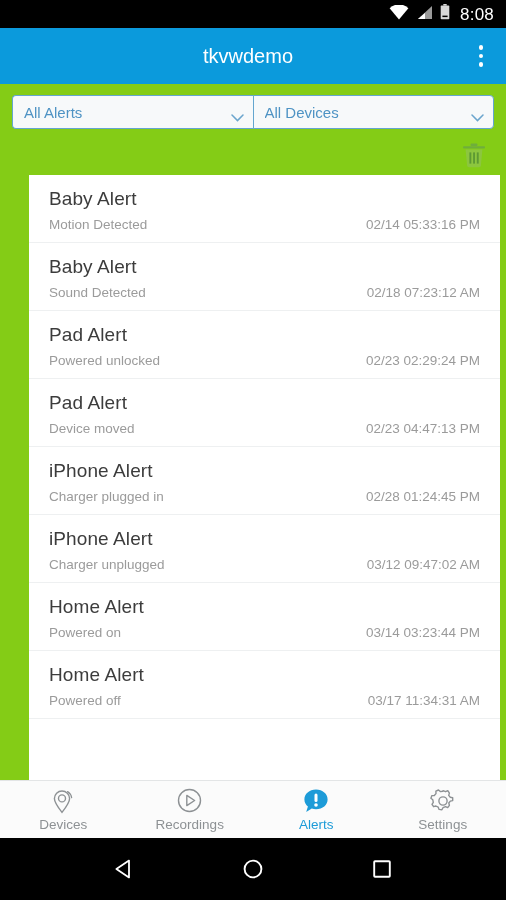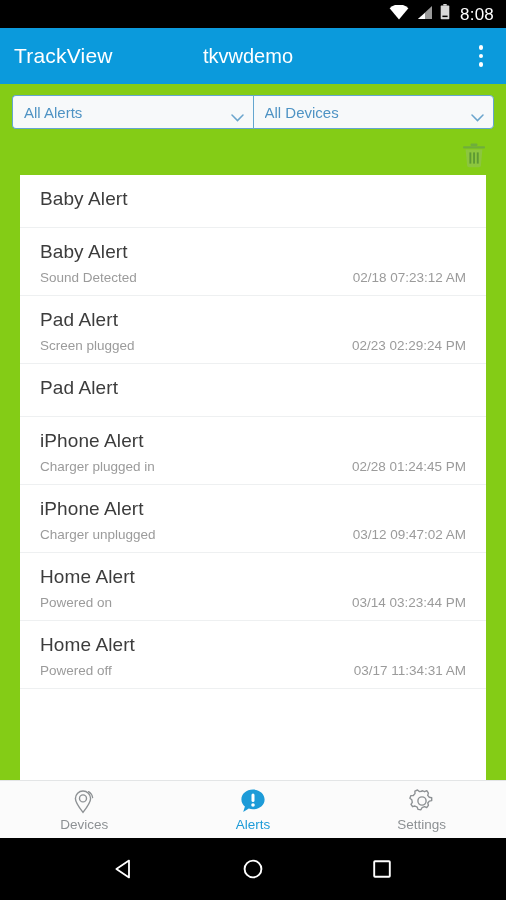--- a/index.html
+++ b/index.html
@@ -65,22 +65,23 @@
 
   
   .trashrow {
     flex:0 0 auto; height:40px; display:flex;
     align-items:center; justify-content:flex-end; padding-right:19px;
   }
   .trash-btn { width:26px; height:28px; cursor:pointer; display:block; }
 
   
   .card-wrap {
-    flex:1 1 auto; min-height:0; padding:0 20px; overflow:hidden;
+    flex:1 1 auto; min-height:0; padding:0 6px; overflow:hidden;
     display:flex;
+    margin-left:23px;
   }
   .card {
     flex:1; background:#fff; overflow:hidden;
   }
   .row {
     padding:14px 20px 10px 20px;
     border-bottom:1px solid #eef0f1;
     cursor:pointer;
   }
   .row:first-child { border-top:none; }
@@ -138,21 +139,20 @@
       <svg width="10" height="16" viewBox="0 0 10 16">
         <rect x="3.3" y="0" width="3.4" height="1.6" fill="#d8d8d8"></rect>
         <rect x="0.7" y="1.6" width="8.6" height="13.6" rx="0.8" fill="#d8d8d8"></rect>
         <rect x="2.4" y="11.6" width="5.2" height="1.5" fill="#000"></rect>
       </svg>
     </span>
     <span class="sb-clock">8:08</span>
   </div>
 
   <div class="appbar">
-    <span class="app-title">TrackView</span>
     <span class="app-user">tkvwdemo</span>
     <div class="overflow">
       <i></i>
       <i></i>
       <i></i>
     </div>
   </div>
 
   <div class="filters">
     <div class="dropdown left">
@@ -183,37 +183,45 @@
         <rect x="12.1" y="11.4" width="1.9" height="11.2" fill="#5d9a33"></rect>
         <rect x="15.8" y="11.4" width="1.9" height="11.2" fill="#5d9a33"></rect>
       </svg>
     </span>
   </div>
 
   <div class="card-wrap">
     <div class="card" id="alert-list">
         <div class="row">
           <div class="row-title">Baby Alert</div>
+          <div class="row-sub">
+            <span class="row-desc">Motion Detected</span>
+            <span class="row-time">02/14 05:33:16 PM</span>
+          </div>
         </div>
         <div class="row">
           <div class="row-title">Baby Alert</div>
           <div class="row-sub">
             <span class="row-desc">Sound Detected</span>
             <span class="row-time">02/18 07:23:12 AM</span>
           </div>
         </div>
         <div class="row">
           <div class="row-title">Pad Alert</div>
           <div class="row-sub">
-            <span class="row-desc">Screen plugged</span>
+            <span class="row-desc">Powered unlocked</span>
             <span class="row-time">02/23 02:29:24 PM</span>
           </div>
         </div>
         <div class="row">
           <div class="row-title">Pad Alert</div>
+          <div class="row-sub">
+            <span class="row-desc">Device moved</span>
+            <span class="row-time">02/23 04:47:13 PM</span>
+          </div>
         </div>
         <div class="row">
           <div class="row-title">iPhone Alert</div>
           <div class="row-sub">
             <span class="row-desc">Charger plugged in</span>
             <span class="row-time">02/28 01:24:45 PM</span>
           </div>
         </div>
         <div class="row">
           <div class="row-title">iPhone Alert</div>
@@ -245,20 +253,29 @@
       <span class="nav-ico">
         <svg width="24" height="26" viewBox="0 0 24 26">
           <path d="M11 24.4 C11 24.4 3.4 14.9 3.4 10.6 a7.6 7.6 0 0 1 15.2 0 C18.6 14.9 11 24.4 11 24.4 Z" fill="none" stroke="#8d9194" stroke-width="1.4"></path>
           <circle cx="11" cy="10.4" r="3.5" fill="none" stroke="#8d9194" stroke-width="1.4"></circle>
           <path d="M16.6 3.6 A8.4 8.4 0 0 1 20.6 9.6" fill="none" stroke="#8d9194" stroke-width="1.3" stroke-linecap="round"></path>
         </svg>
       </span>
       <span class="nav-label">Devices</span>
     </div>
 
+    <div class="navitem">
+      <span class="nav-ico">
+        <svg width="25" height="25" viewBox="0 0 25 25">
+          <circle cx="12.5" cy="12.5" r="11" fill="none" stroke="#8d9194" stroke-width="1.4"></circle>
+          <path d="M9.8 7.4 L17.6 12.5 L9.8 17.6 Z" fill="none" stroke="#8d9194" stroke-width="1.4" stroke-linejoin="round"></path>
+        </svg>
+      </span>
+      <span class="nav-label">Recordings</span>
+    </div>
 
     <div class="navitem active">
       <span class="nav-ico">
         <svg width="26" height="26" viewBox="0 0 26 26">
           <path d="M13 1.6 C19.7 1.6 24.6 6 24.6 11.4 C24.6 16.8 19.7 21.2 13 21.2 C11.5 21.2 10.1 21 8.8 20.6 L3.2 24 L4.9 18.6 C3 16.8 1.4 14.4 1.4 11.4 C1.4 6 6.3 1.6 13 1.6 Z" fill="#1d9bd8"></path>
           <rect x="11.5" y="5.4" width="3" height="8.6" rx="1.5" fill="#fff"></rect>
           <circle cx="13" cy="17" r="1.8" fill="#fff"></circle>
         </svg>
       </span>
       <span class="nav-label">Alerts</span>

